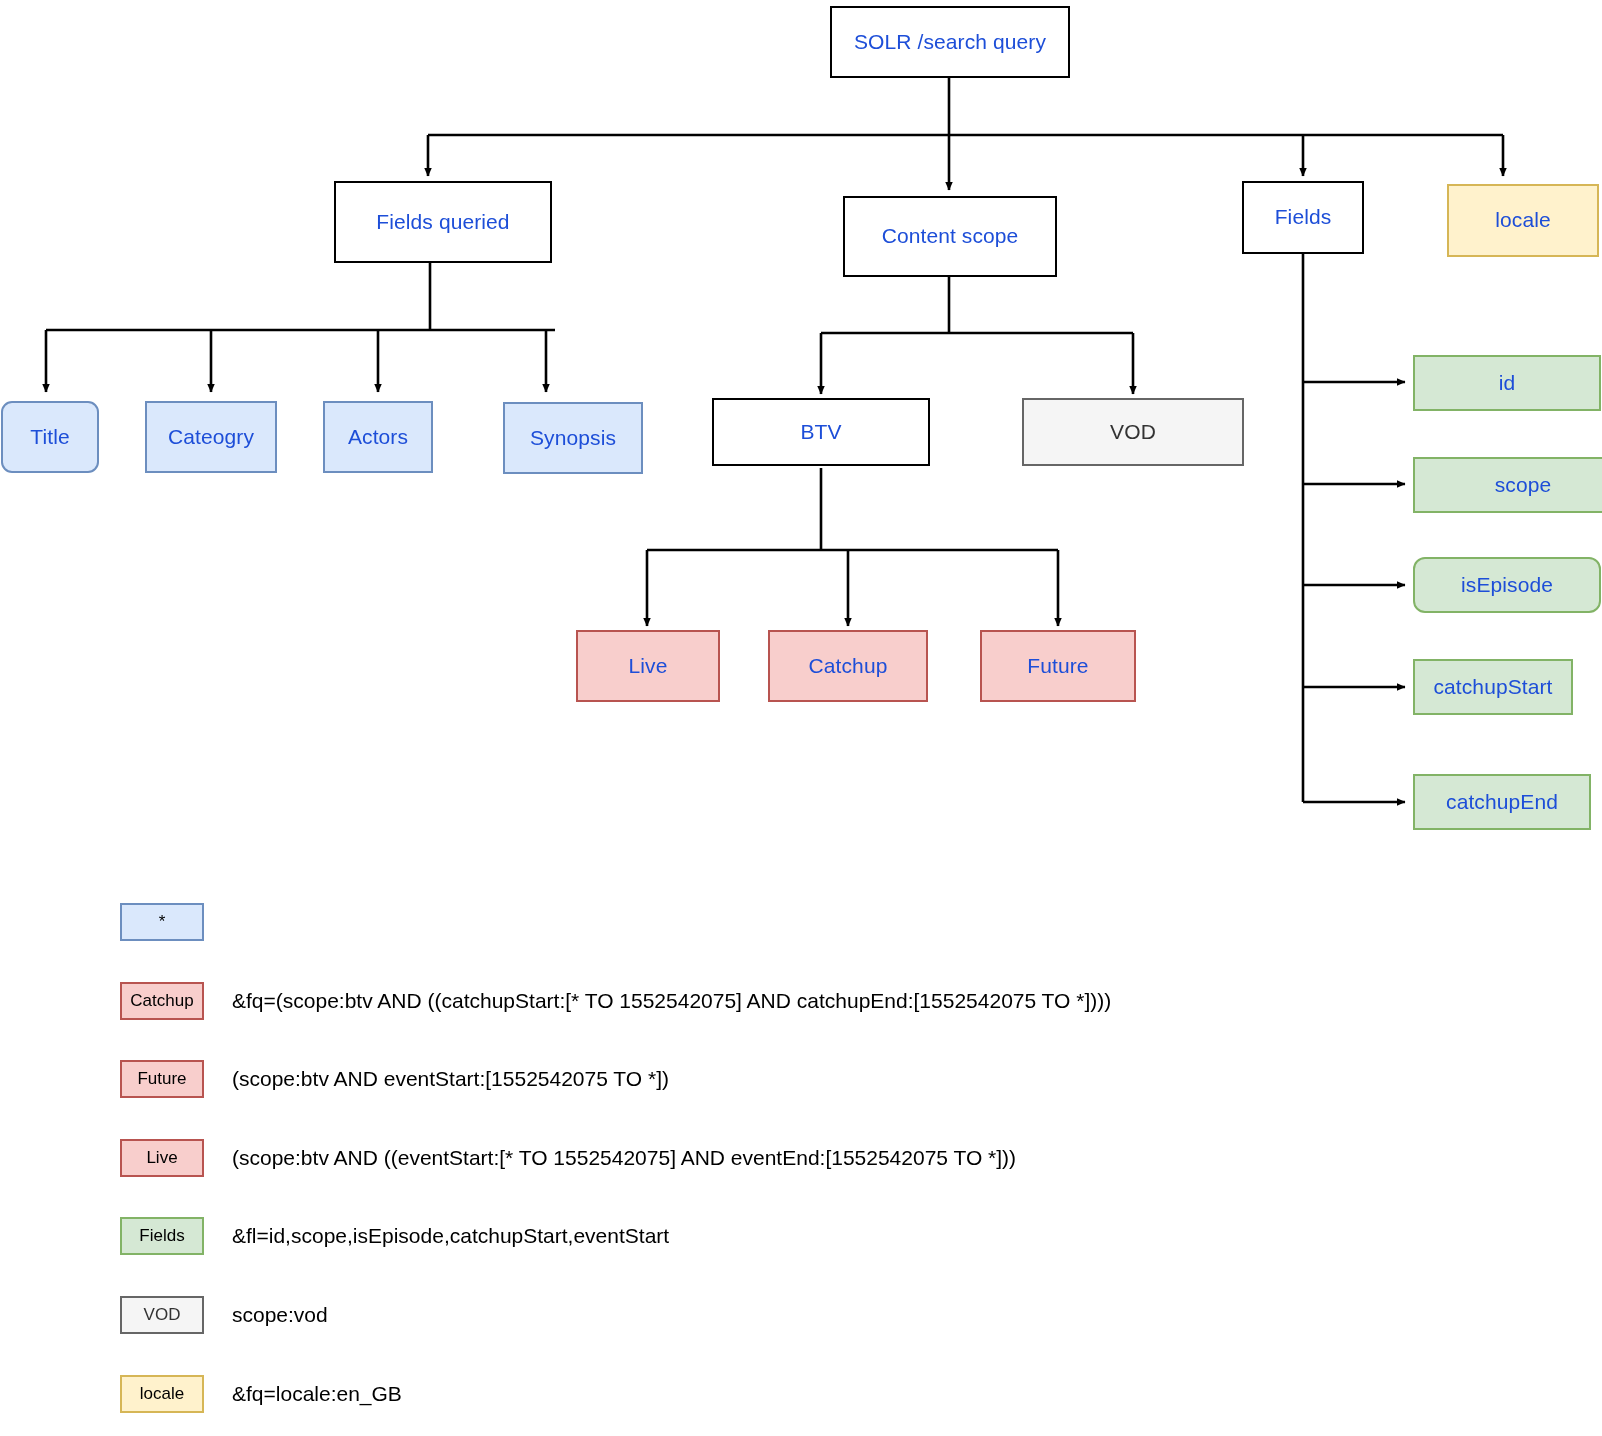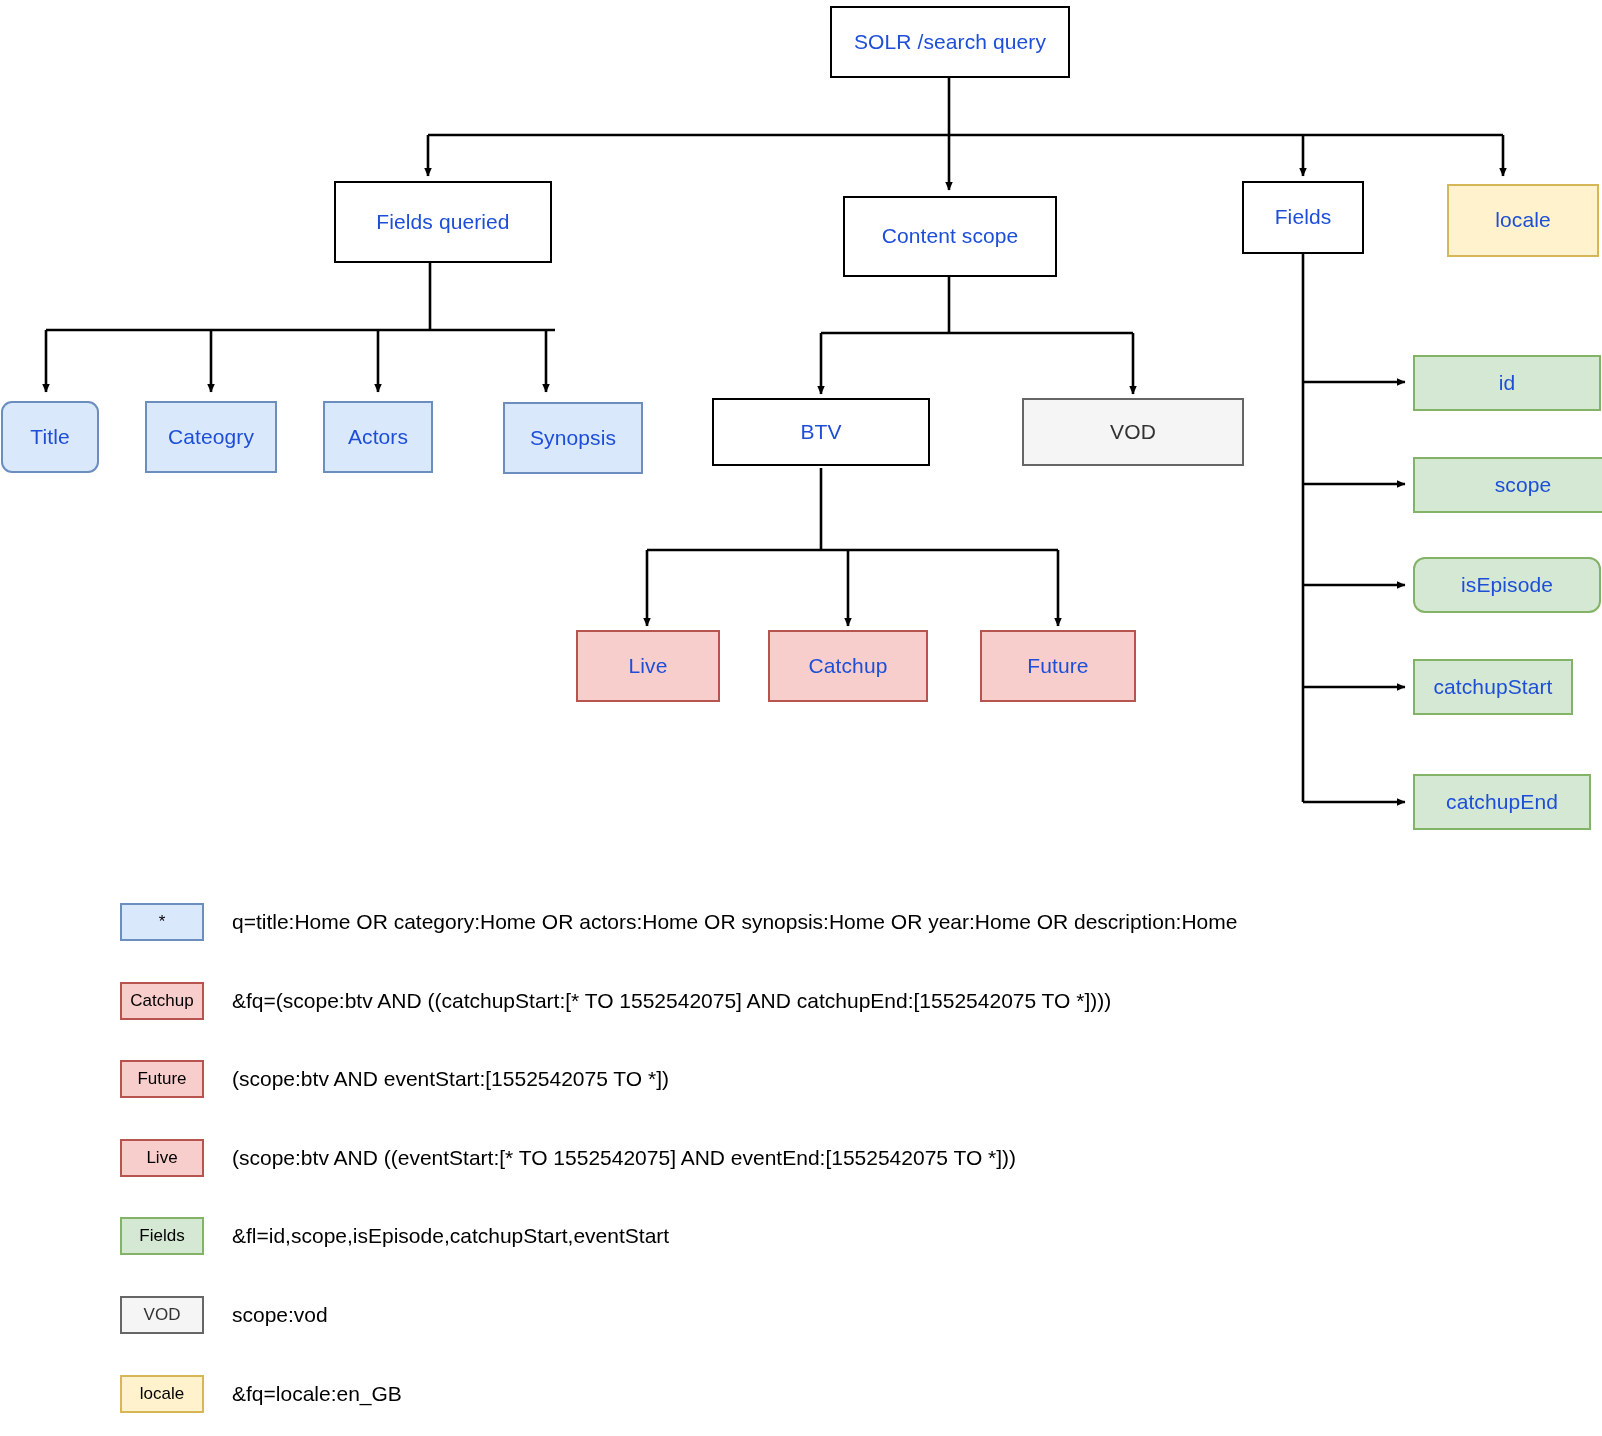--- a/index.html
+++ b/index.html
@@ -206,21 +206,20 @@
   <div class="node green" style="left:1413px; top:774px; width:178px; height:56px;text-align:right;">
     <span>catchupEnd</span>
   </div>
 
   <div id="legend">
 
     <div class="legend-row" style="top:20px;">
       <div class="legend-swatch blue">
         <span>*</span>
       </div>
-      <div class="legend-text">q=title:Home OR category:Home OR actors:Home OR synopsis:Home OR year:Home OR description:Home</div>
     </div>
 
     <div class="legend-row" style="top:99px;">
       <div class="legend-swatch red">
         <span>Catchup</span>
       </div>
       <div class="legend-text">&amp;fq=(scope:btv AND ((catchupStart:[* TO 1552542075] AND catchupEnd:[1552542075 TO *])))</div>
     </div>
 
     <div class="legend-row" style="top:177px;">

